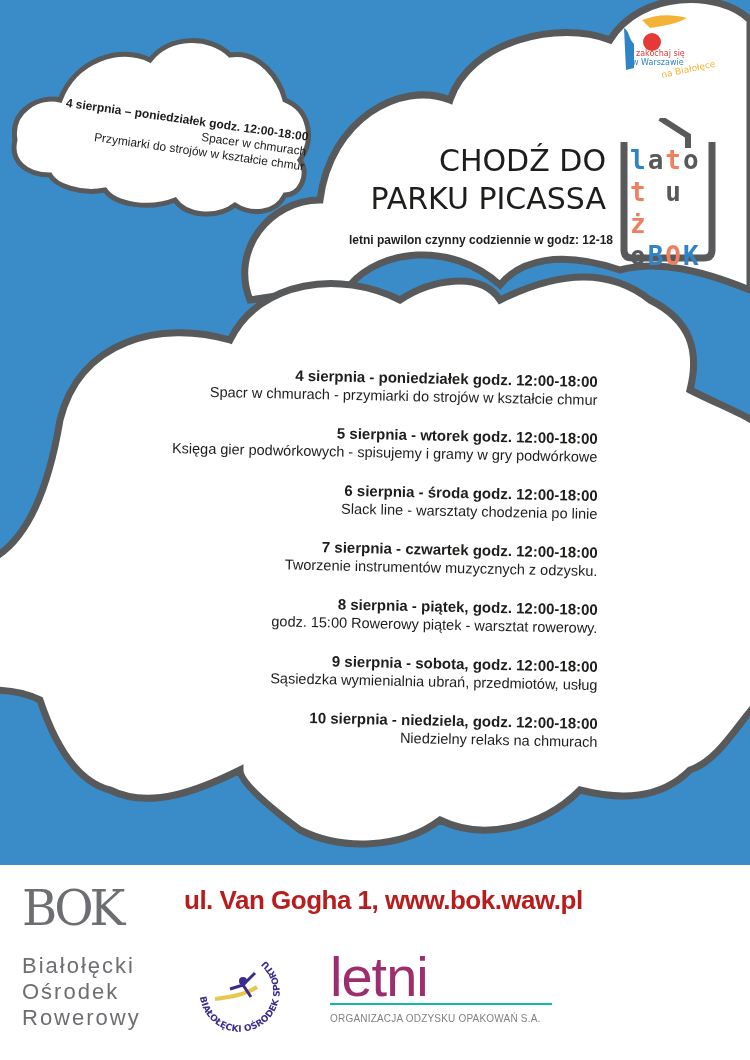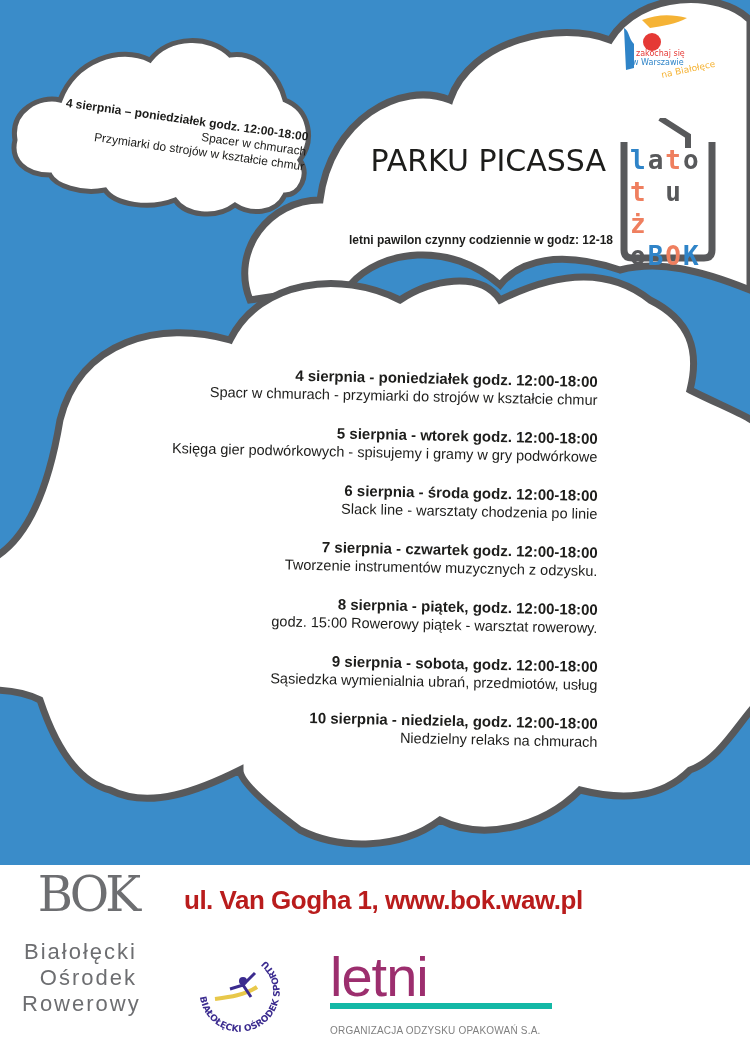--- a/index.html
+++ b/index.html
@@ -13,27 +13,27 @@
   .subline { position:absolute; right:137px; top:233px; color:#1d1d1b; font-size:12px; font-weight:bold;padding-left:20px; }
   .jar { position:absolute; left:620px; top:118px; width:96px; height:144px; }
   .jar-letters { position:absolute; left:630px; top:144px; width:80px; font-family:"DejaVu Sans Mono", monospace; font-weight:bold; font-size:26px; line-height:32px; letter-spacing:2px; }
   .logo-top { position:absolute; left:612px; top:10px; width:120px; height:86px; }
   .events { position:absolute; right:152px; top:372px; width:470px; text-align:right; color:#1d1d1b; }
   .event { margin-bottom:19px; transform:rotate(1.2deg); transform-origin:right top; }
   .event .d { font-weight:bold; font-size:15px; line-height:19px; }
   .event .t { font-size:14.5px; line-height:19px; }
   #footer { position:absolute; left:0; top:862px; width:750px; height:198px; background:#fff; border-top:3px solid #3a8cc9; }
   .address { position:absolute; left:184px; top:20px; font-size:26px; font-weight:bold; color:#b91c1c; letter-spacing:-0.5px; }
-  .bok { position:absolute; left:22px; top:4px; width:115px; color:#6d6e71;text-align:right; }
+  .bok { position:absolute; left:22px; top:18px; width:115px; color:#6d6e71; }
   .bok .mark { font-family:"DejaVu Serif", serif; font-size:48px; letter-spacing:-4px; line-height:50px; }
   .bok .name { font-size:22px; line-height:26px; letter-spacing:2px; margin-top:20px; }
   .bos { position:absolute; left:185px; top:72px; width:105px; height:110px; }
   .reeko { position:absolute; left:330px; top:86px; width:222px; }
   .reeko .word { font-size:56px; color:#9c2e6e; line-height:52px; letter-spacing:-1px; }
-  .reeko .sub { border-top:6px solid #14b8a6; font-size:10px; color:#808080; padding-top:16px; letter-spacing:0.2px; }
+  .reeko .sub { border-top:2px solid #14b8a6; font-size:10px; color:#808080; padding-top:8px; letter-spacing:0.2px; }
 </style>
 </head>
 <body>
 
 <div id="poster">
   <div id="sky">
     <svg id="clouds" width="750" height="862">
 
       <path d="M250,300 C230,250 270,200 320,200 C330,120 400,80 450,100 C470,40 560,20 610,40 C640,-10 720,-10 750,20 L750,290 C700,270 660,260 620,270 C560,250 520,260 500,285 C450,240 380,250 350,285 Z" fill="#fff" stroke="#58595b" stroke-width="7"></path>
 
@@ -51,20 +51,21 @@
     <svg class="logo-top" viewBox="0 0 120 86">
       <path d="M30,10 C45,4 60,4 75,8 C65,14 50,16 38,18 Z" fill="#f5b335"></path>
       <circle cx="40" cy="32" r="9" fill="#e53935"></circle>
       <path d="M12,18 C18,22 16,28 22,34 L22,58 L14,60 Z" fill="#2f84c8"></path>
       <text x="24" y="46" font-size="8" fill="#e53935" font-family="DejaVu Sans, sans-serif">zakochaj się</text>
       <text x="20" y="55" font-size="8" fill="#2f84c8" font-family="DejaVu Sans, sans-serif">w Warszawie</text>
       <text x="50" y="68" font-size="9" fill="#f5b335" font-family="DejaVu Sans, sans-serif" transform="rotate(-12 50 68)">na Białołęce</text>
     </svg>
 
     <div class="headline">
+      <div>CHODŹ DO</div>
       <div>PARKU PICASSA</div>
     </div>
     <div class="subline">letni pawilon czynny codziennie w godz: 12-18</div>
 
     <svg class="jar" viewBox="0 0 96 144">
       <path d="M4,24 L4,132 Q4,140 12,140 L84,140 Q92,140 92,132 L92,24" fill="none" stroke="#58595b" stroke-width="7"></path>
       <path d="M40,0 L68,18 L68,30" fill="none" stroke="#58595b" stroke-width="6"></path>
     </svg>
     <div class="jar-letters">
       <div><span style="color:#2f84c8">l</span><span style="color:#58595b">a</span><span style="color:#ef7f5f">t</span><span style="color:#58595b">o</span></div>

